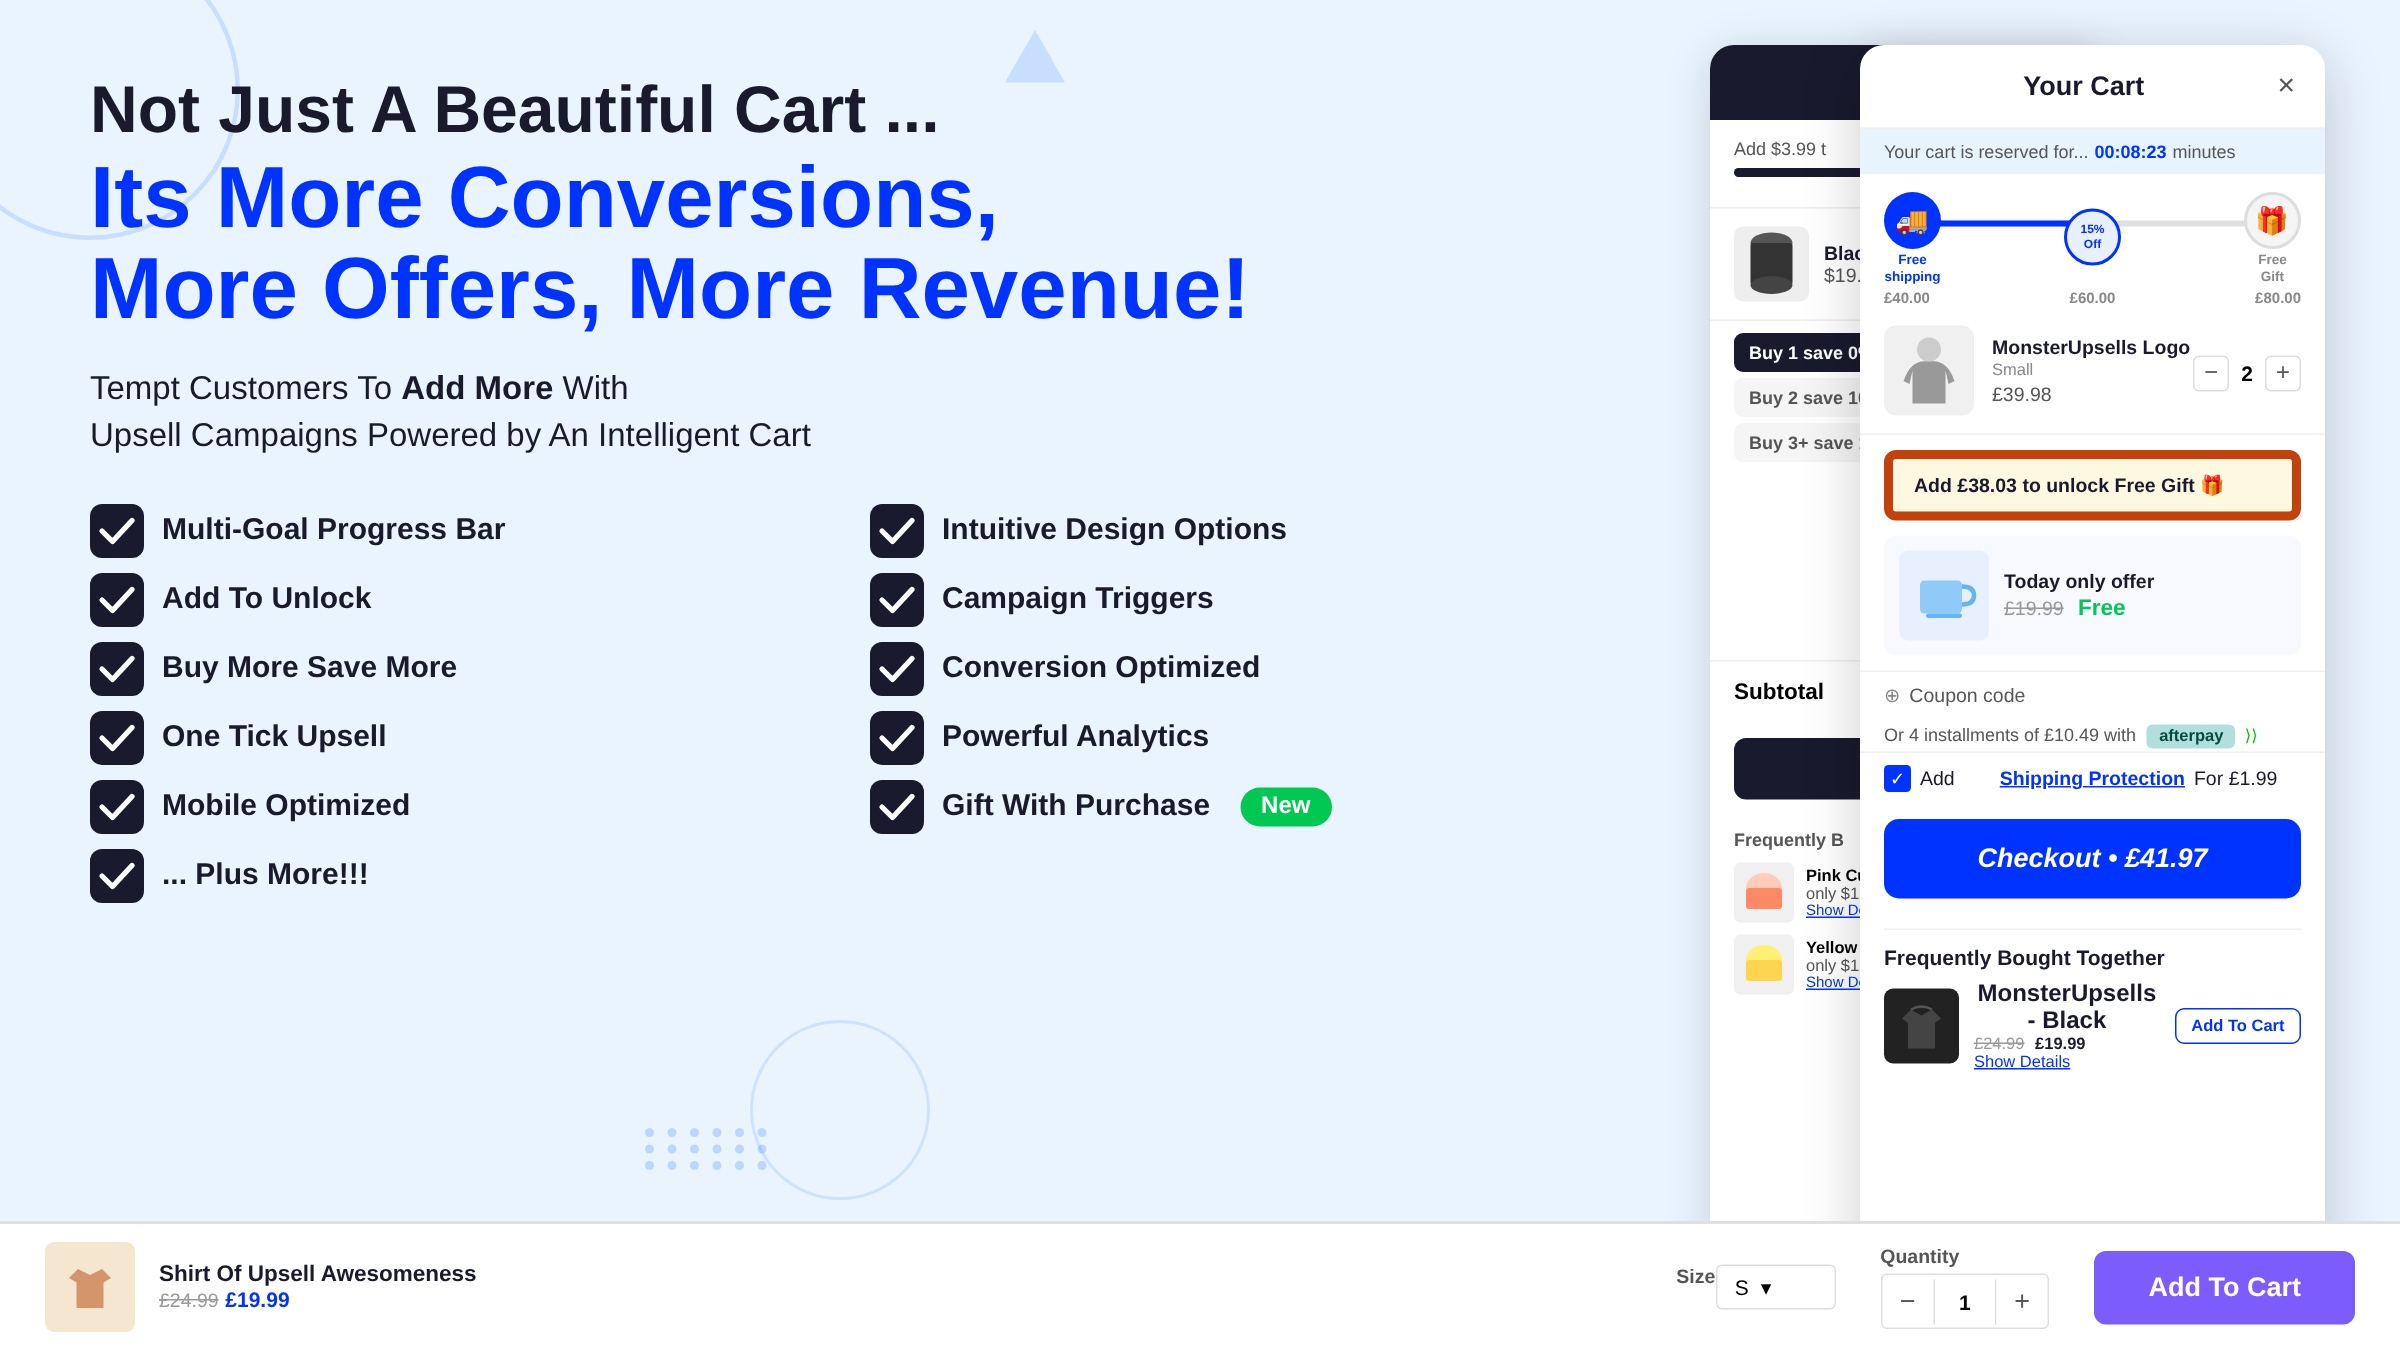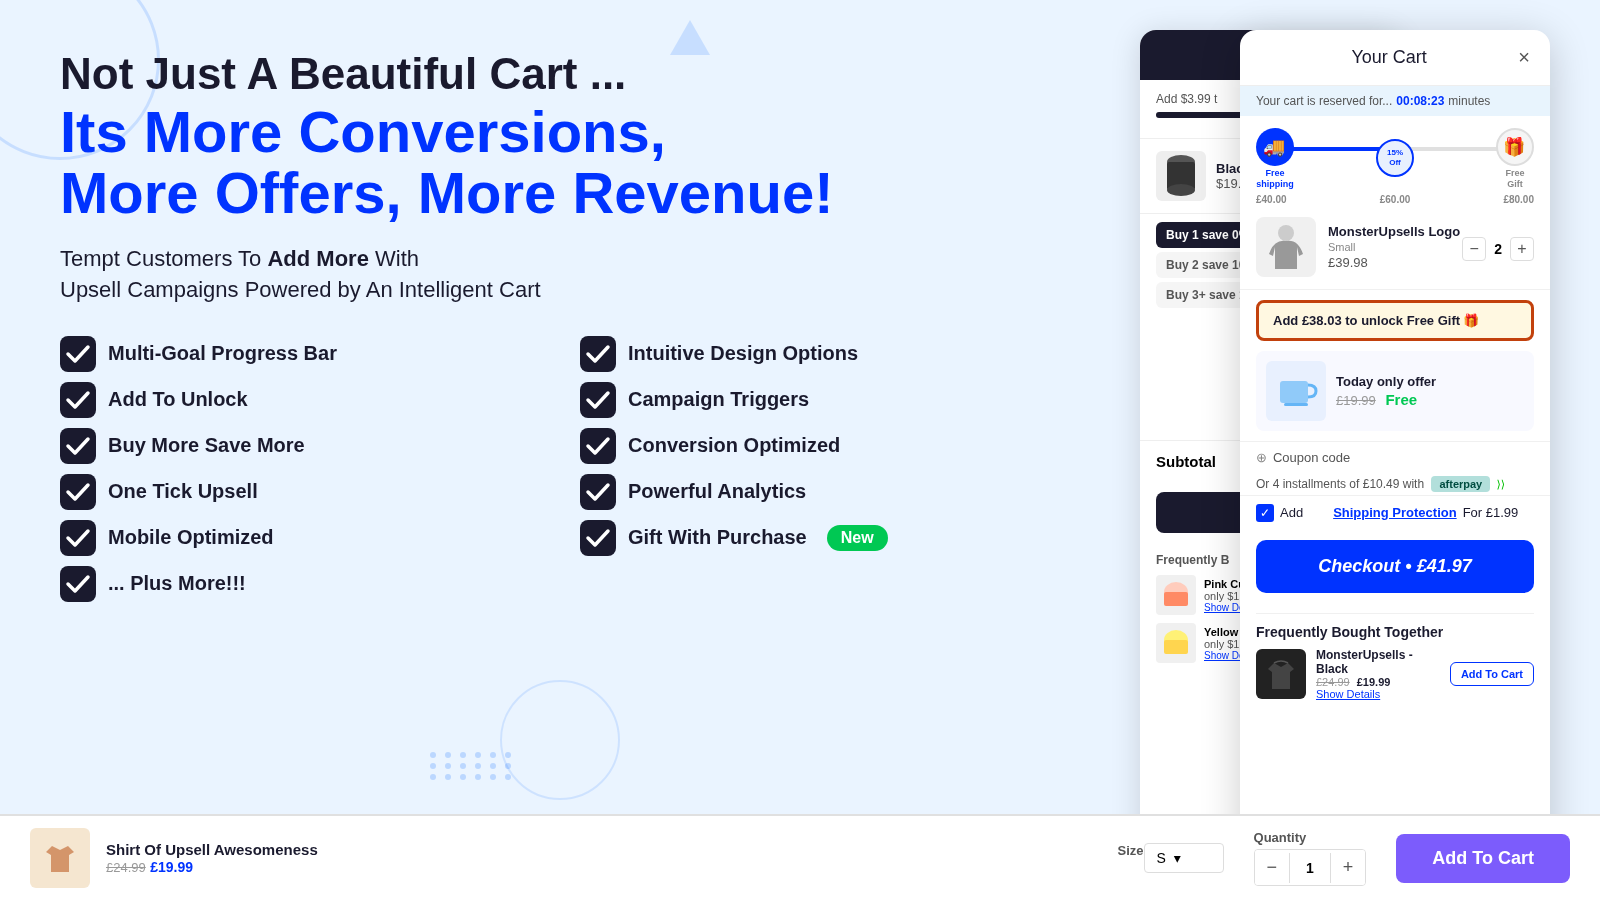--- a/index.html
+++ b/index.html
@@ -399,21 +399,21 @@
 
     .cart-front-header {
       display: flex;
       align-items: center;
       justify-content: space-between;
       padding: 16px 20px;
       border-bottom: 1px solid #eee;
     }
 
     .cart-front-title {
-      font-weight: 400;
+      font-weight: 700;
       font-size: 18px;
       color: #1a1a2e;
     }
 
     .cart-close-btn {
       font-size: 20px;
       color: #555;
       cursor: pointer;
       background: none;
       border: none;
@@ -510,21 +510,21 @@
 
     .cart-qty-val {
       font-size: 14px;
       font-weight: 700;
     }
 
     
     .unlock-gift-bar {
       margin: 10px 16px;
       background: #fff8e1;
-      border: 3px solid #c2410c;
+      border: 6px solid #c2410c;
       border-radius: 8px;
       padding: 10px 14px;
       font-size: 13px;
       font-weight: 600;
       color: #1a1a2e;
       display: flex;
       align-items: center;
       gap: 6px;
     }
 
@@ -667,23 +667,24 @@
       font-size: 20px;
       flex-shrink: 0;
       overflow: hidden;
     }
 
     .fbt-front-details {
       flex: 1;
     }
 
     .fbt-front-name {
-      font-size: 12px;
-      font-weight: 700;
-      color: #1a1a2e;
+      font-size: 16px;
+      font-weight: 700;
+      color: #1a1a2e;
+      text-align: center;
     }
 
     .fbt-front-prices {
       font-size: 11px;
       color: #555;
     }
 
     .fbt-front-show {
       font-size: 11px;
       color: #0033ff;

